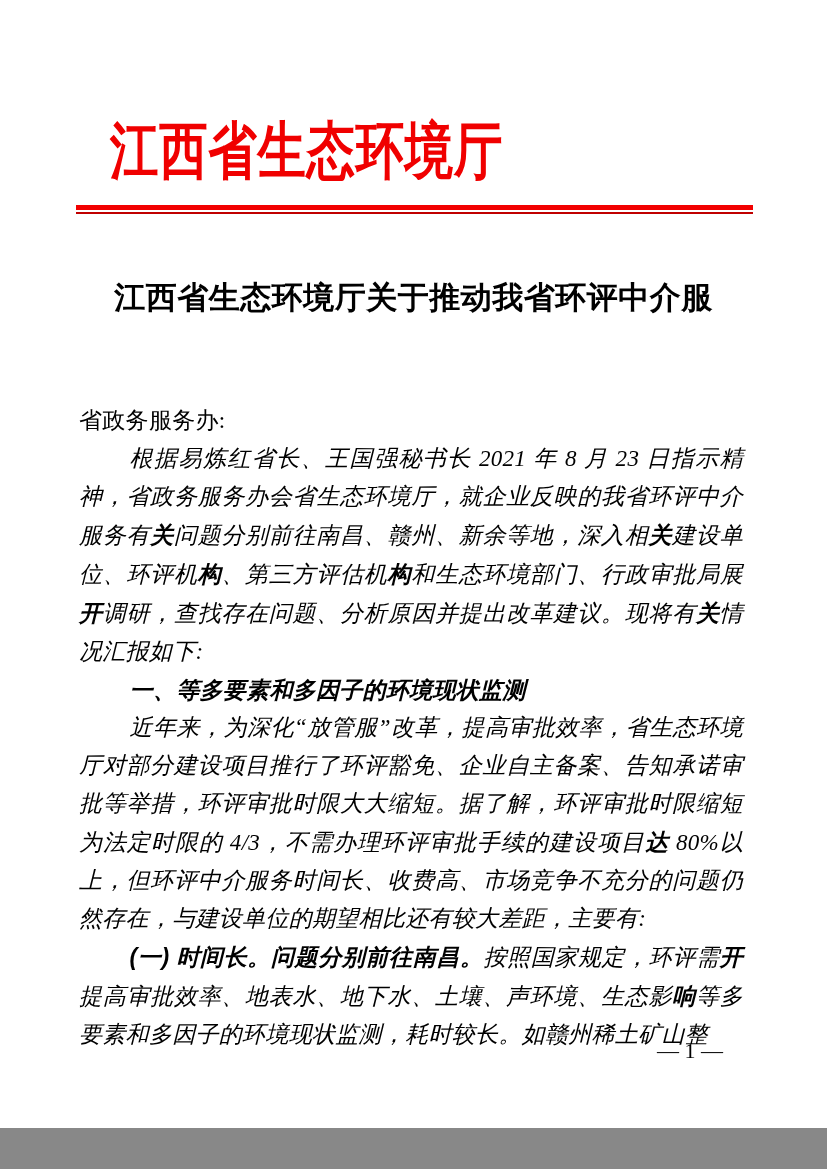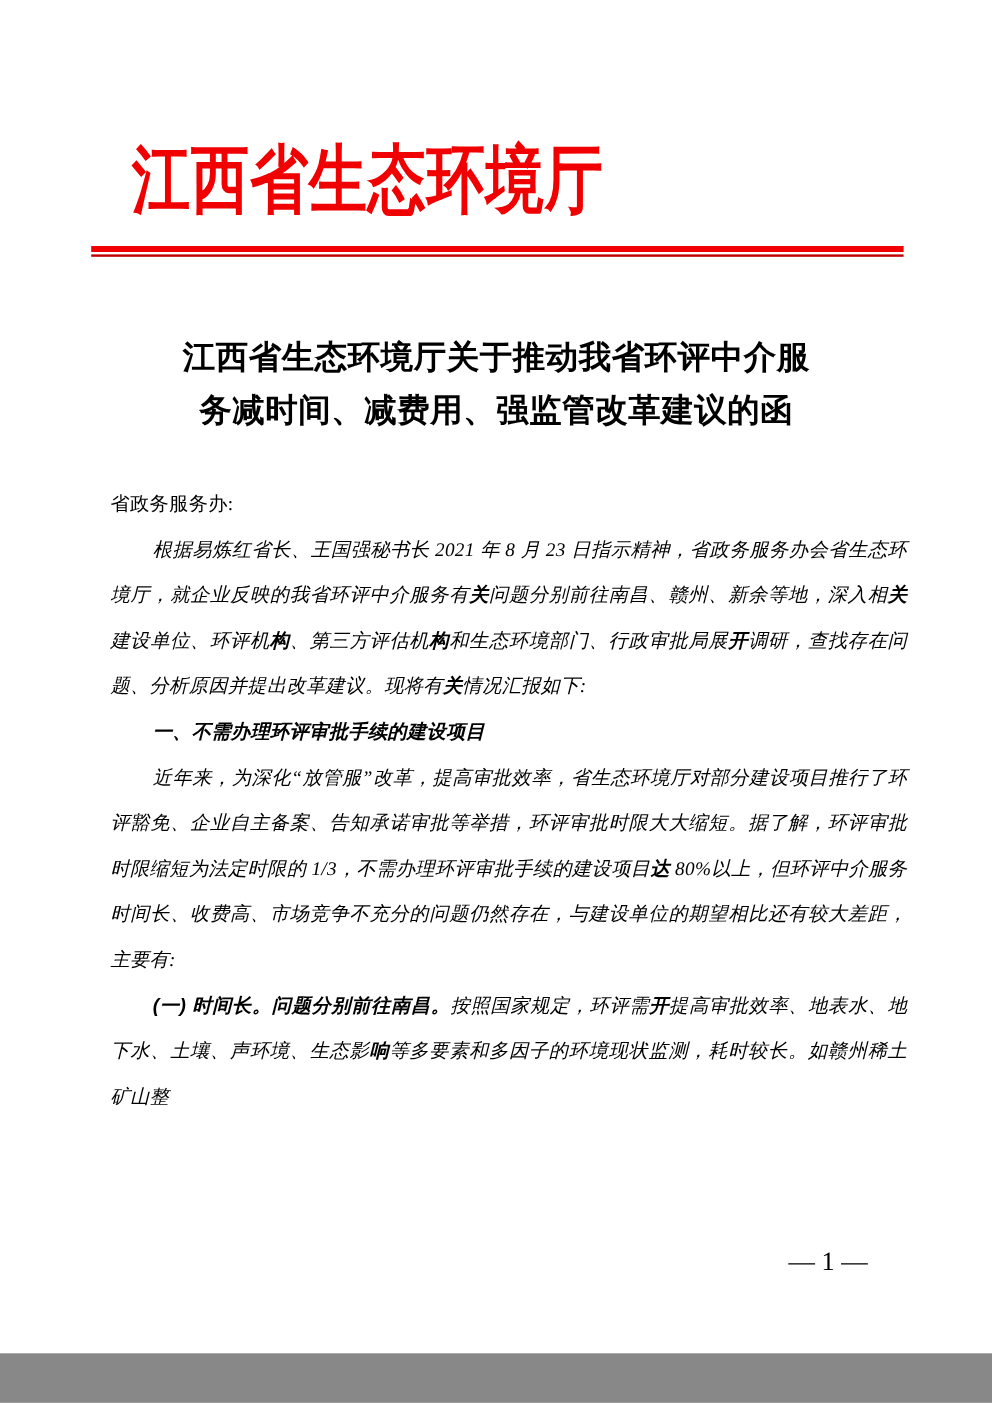--- a/index.html
+++ b/index.html
@@ -44,32 +44,32 @@
     height: 2px;
     background: #c00000;
   }
   
   .doc-title {
     position: absolute;
     left: 0;
     top: 276px;
     width: 827px;
     text-align: center;
-    font-size: 27px;
+    font-size: 31px;
     line-height: 44px;
     font-weight: bold;
     letter-spacing: 0.5px;
   }
   
   .doc-body {
     position: absolute;
-    left: 92px;
+    left: 79px;
     top: 402px;
     width: 664px;
-    font-size: 16px;
+    font-size: 23px;
     line-height: 38px;
     text-align: justify;
     letter-spacing: 0.3px;
   }
   .doc-body p { margin: 0; padding: 0; }
   .doc-body p.indent { text-indent: 2.2em; font-style: italic; }
   .doc-body .b,
   .doc-body p.heading {
     font-weight: bold;
     font-family: "Liberation Sans", "DejaVu Sans", sans-serif;
@@ -91,26 +91,25 @@
 
 <div class="page">
 
   <div class="letterhead-text">江西省生态环境厅</div>
 
   <div class="rule-thick"></div>
   <div class="rule-thin"></div>
 
   <div class="doc-title">
     <div>江西省生态环境厅关于推动我省环评中介服</div>
-    <div>务减时间、减费用、强监管改革建议的函</div>
   </div>
 
   <div class="doc-body">
       <p class=""><span>省政务服务办:</span></p>
       <p class="indent"><span>根据易炼红省长、王国强秘书长 2021 年 8 月 23 日指示精神，省政务服务办会省生态环境厅，就企业反映的我省环评中介服务有</span><span class="b">关</span><span>问题分别前往南昌、赣州、新余等地，深入相</span><span class="b">关</span><span>建设单位、环评机</span><span class="b">构</span><span>、第三方评估机</span><span class="b">构</span><span>和生态环境部门、行政审批局展</span><span class="b">开</span><span>调研，查找存在问题、分析原因并提出改革建议。现将有</span><span class="b">关</span><span>情况汇报如下:</span></p>
-      <p class="indent heading"><span class="b">一、不需办理环评审批手续的建设项目</span></p>
-      <p class="indent"><span>近年来，为深化“放管服”改革，提高审批效率，省生态环境厅对部分建设项目推行了环评豁免、企业自主备案、告知承诺审批等举措，环评审批时限大大缩短。据了解，环评审批时限缩短为法定时限的 1/3，不需办理环评审批手续的建设项目</span><span class="b">达</span><span> 80%以上，但环评中介服务时间长、收费高、市场竞争不充分的问题仍然存在，与建设单位的期望相比还有较大差距，主要有:</span></p>
+      <p class="indent heading"><span class="b">一、等多要素和多因子的环境现状监测</span></p>
+      <p class="indent"><span>近年来，为深化“放管服”改革，提高审批效率，省生态环境厅对部分建设项目推行了环评豁免、企业自主备案、告知承诺审批等举措，环评审批时限大大缩短。据了解，环评审批时限缩短为法定时限的 4/3，不需办理环评审批手续的建设项目</span><span class="b">达</span><span> 80%以上，但环评中介服务时间长、收费高、市场竞争不充分的问题仍然存在，与建设单位的期望相比还有较大差距，主要有:</span></p>
       <p class="indent"><span class="b">(一) 时间长。问题分别前往南昌。</span><span>按照国家规定，环评需</span><span class="b">开</span><span>提高审批效率、地表水、地下水、土壤、声环境、生态影</span><span class="b">响</span><span>等多要素和多因子的环境现状监测，耗时较长。如赣州稀土矿山整</span></p>
     </div>
 
   <div class="page-num">— 1 —</div>
 
 </div>
 
 </body></html>

